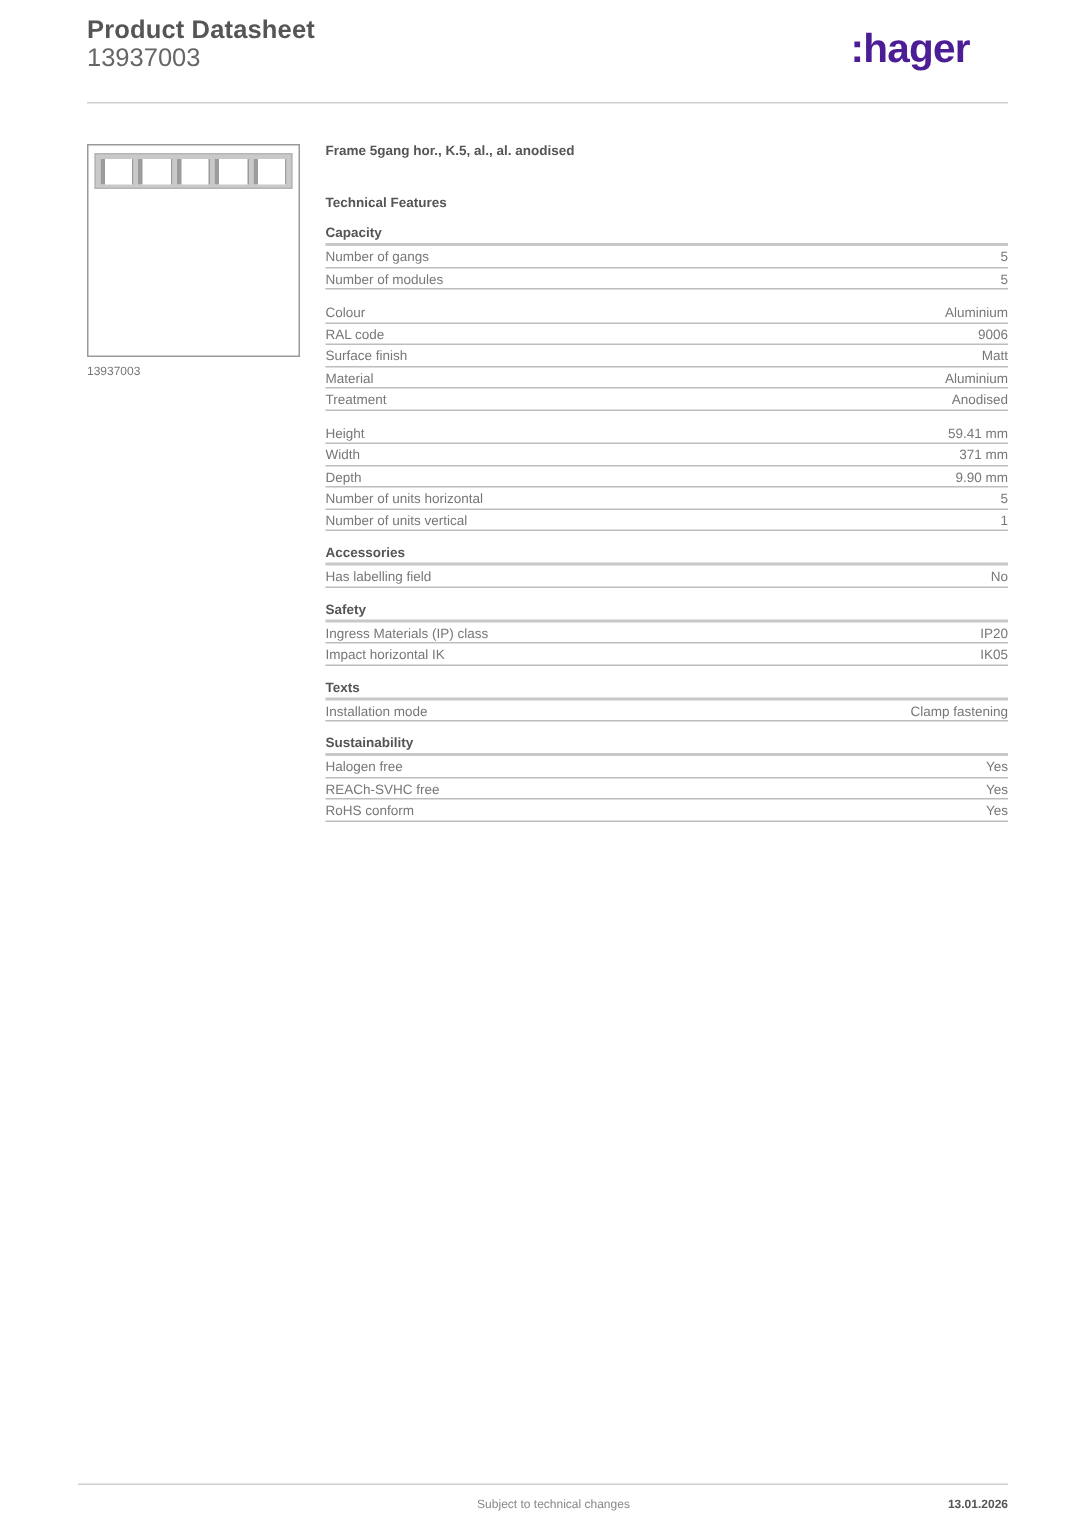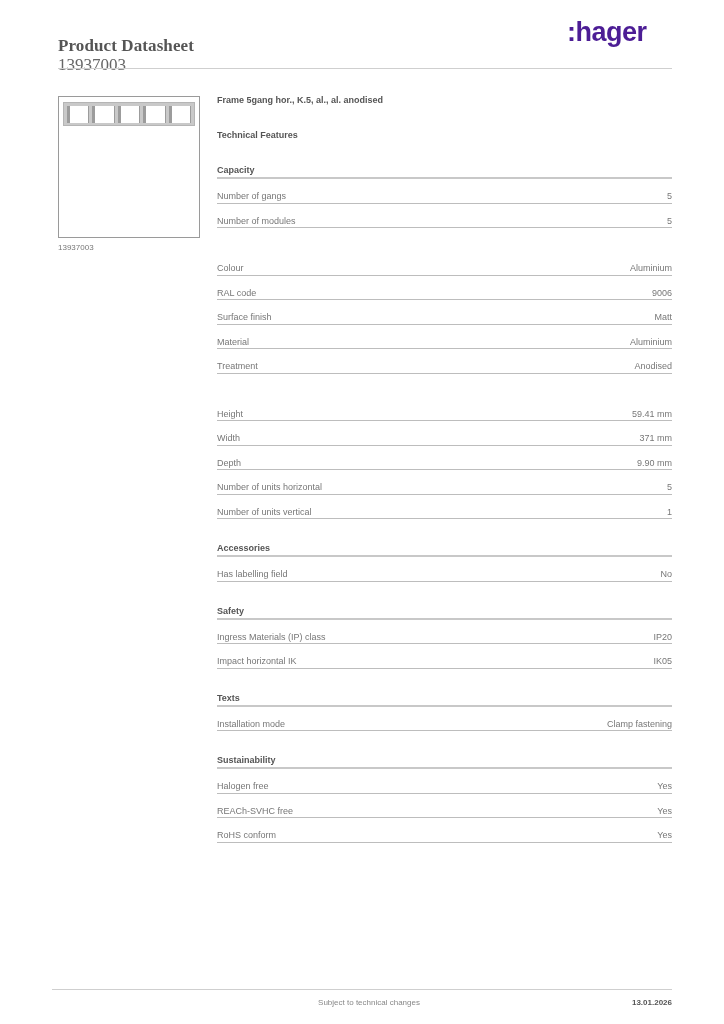--- a/index.html
+++ b/index.html
@@ -11,23 +11,22 @@
       width: 724px;
       height: 1024px;
       position: relative;
       font-family: "Liberation Sans", sans-serif;
       color: #555555;
       overflow: hidden;
     }
     .header {
       position: absolute;
       left: 58px;
-      top: 36px;
+      top: 10px;
       width: 614px;
-      font-family: Liberation Serif, serif;
     }
     .doc-title {
       font-size: 17px;
       font-weight: bold;
       color: #555555;
       line-height: 20px;
       letter-spacing: 0.1px;
     }
     .doc-number {
       font-size: 17px;
@@ -109,41 +108,41 @@
       height: 12px;
     }
     .tech-title {
       font-size: 9px;
       font-weight: bold;
       color: #555555;
       margin-top: 23px;
       line-height: 12px;
     }
     .section {
-      margin-top: 23px;
+      margin-top: 8px;
     }
     .section:first-of-type {
       margin-top: 13px;
     }
     .section-title {
       font-size: 9px;
       font-weight: bold;
       color: #555555;
       line-height: 12px;
       padding-bottom: 1px;
       border-bottom: 2px solid #c8c8c8;
     }
     .row {
       display: flex;
       justify-content: space-between;
       font-size: 9px;
       color: #777777;
       line-height: 12.5px;
       height: 12.5px;
-      padding-top: 11px;
+      padding-top: 1px;
       border-bottom: 1px solid #bdbdbd;
     }
     .row .label, .row .value {
       white-space: nowrap;
     }
 
     
     .footer-rule {
       position: absolute;
       left: 52px;

